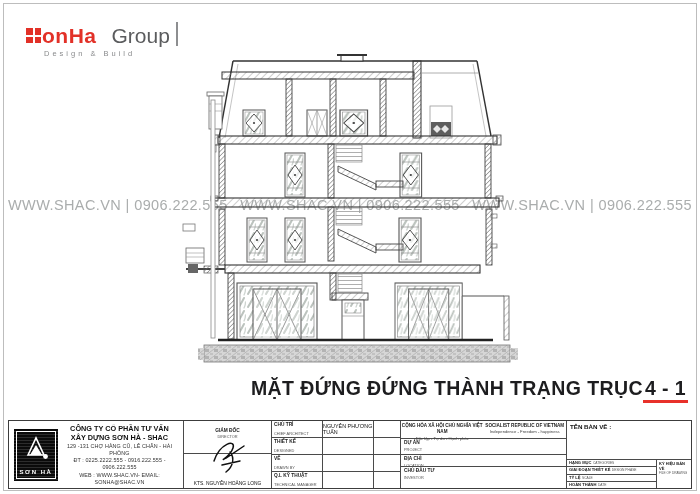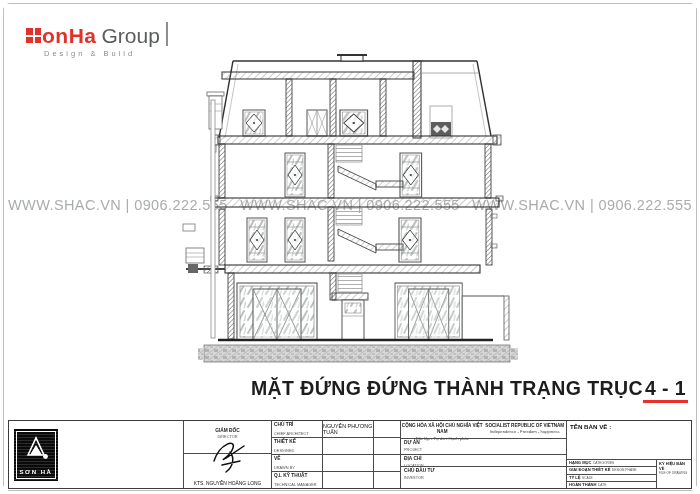--- a/index.html
+++ b/index.html
@@ -1,28 +1,28 @@
 <!DOCTYPE html>
 <html><head>
 <meta charset="utf-8">
 <style>
   html,body{margin:0;padding:0;background:#fff;}
   .page{position:relative;width:700px;height:494px;background:#fff;overflow:hidden;
-        font-family:"Liberation Sans",sans-serif;color:#222;border-radius:19px;}
+        font-family:"Liberation Sans",sans-serif;color:#222;}
   .page-frame{position:absolute;inset:3px;border:1px solid #bdbdbd;pointer-events:none;z-index:6;}
 
   
   .logo{position:absolute;left:26px;top:22px;z-index:3;}
   .logo-row{display:flex;align-items:flex-end;}
   .logo-grid{width:15px;height:15px;margin-right:1px;margin-bottom:3px;
              display:grid;grid-template-columns:1fr 1fr;grid-template-rows:1fr 1fr;gap:2px;
              background:transparent;}
   .logo-grid i{background:#e23128;display:block;}
   .brand-red{font-size:21px;font-weight:bold;color:#e23128;letter-spacing:.5px;line-height:1;}
-  .brand-gray{font-size:21px;color:#5b5c5e;margin-left:5px;line-height:1;}
+  .brand-gray{font-size:21px;color:#5b5c5e;margin-left:15px;line-height:1;}
   .logo-div{width:2px;height:24px;background:#8d8e90;margin-left:6px;}
   .tagline{font-size:7.5px;letter-spacing:3px;color:#8a8b8d;margin-top:3px;margin-left:18px;}
 
   
   .watermarks{position:absolute;left:0;right:0;top:197px;display:flex;justify-content:space-between;
               padding:0 8px;z-index:1;}
   .watermarks span{font-size:14.5px;color:#aaadad;letter-spacing:.4px;white-space:nowrap;}
 
   
   .drawing{position:absolute;left:178px;top:48px;z-index:2;}
@@ -279,20 +279,27 @@
           <svg width="34" height="30" viewBox="0 0 34 30">
             <path d="M9 22 L17 5 L25 22 Z" fill="none" stroke="#fff" stroke-width="1.6"></path>
             <path d="M17 12 L23 22 L11 22 Z" fill="#fff"></path>
             <circle cx="26.5" cy="23.5" r="2.4" fill="#fff"></circle>
           </svg>
         </div>
         <div class="sh-inner">
           <span class="sh-name">SƠN HÀ</span>
         </div>
       </div>
+      <div class="co-text">
+        <div class="co-name">CÔNG TY CỔ PHẦN TƯ VẤN</div>
+        <div class="co-name">XÂY DỰNG SƠN HÀ - SHAC</div>
+        <div class="co-line">129 -131 CHỢ HÀNG CŨ, LÊ CHÂN - HẢI PHÒNG</div>
+        <div class="co-line">ĐT : 0225.2222.555 - 0916.222.555 - 0906.222.555</div>
+        <div class="co-line">WEB : WWW.SHAC.VN- EMAIL: SONHA@SHAC.VN</div>
+      </div>
     </div>
 
     <div class="col c-director">
       <div class="dir-labels">
         <div class="lbl-vi">GIÁM ĐỐC</div>
         <div class="lbl-en">DIRECTOR</div>
       </div>
       <div class="dir-sep"></div>
       <div class="dir-sig">
         <svg width="48" height="40" viewBox="0 0 48 40">

